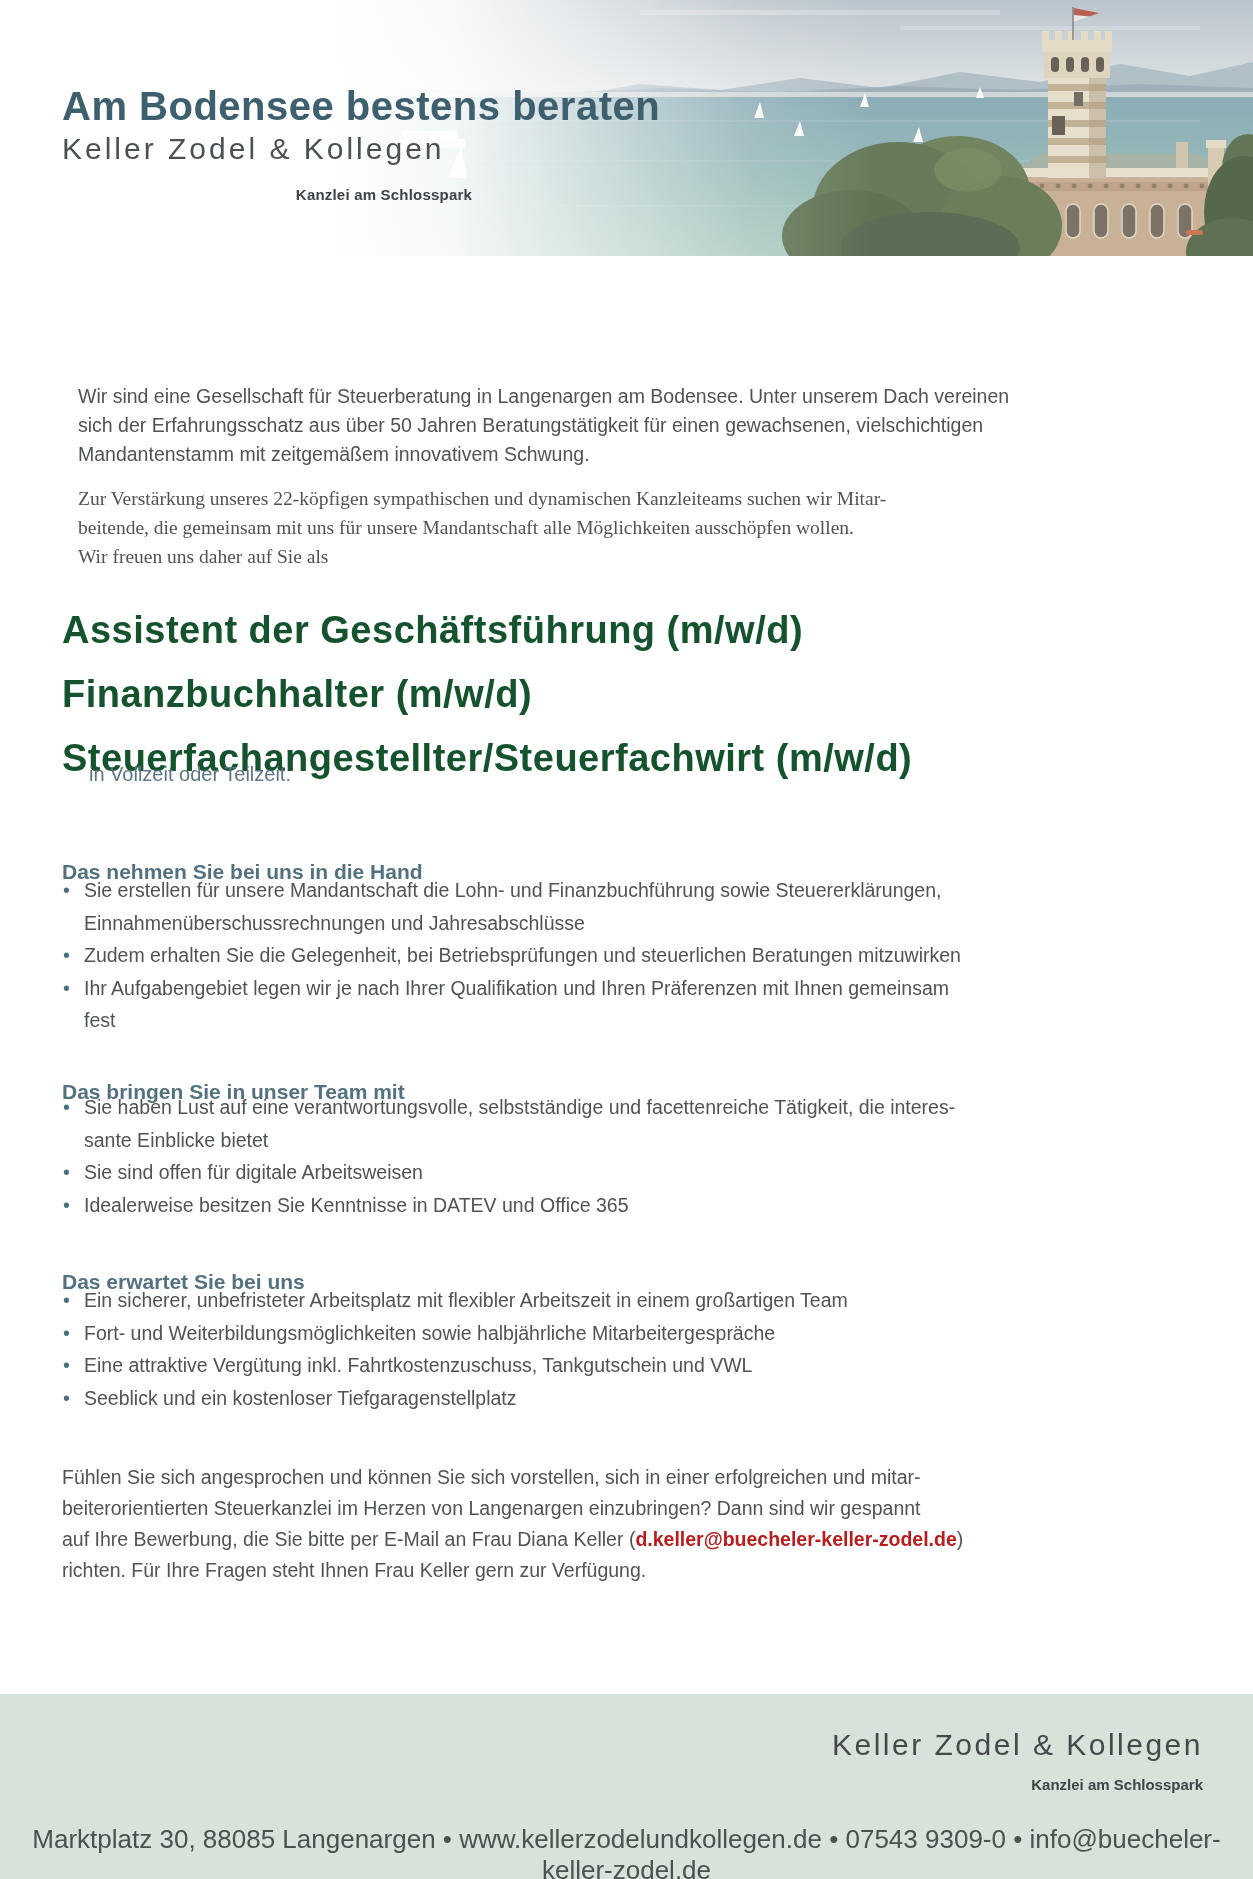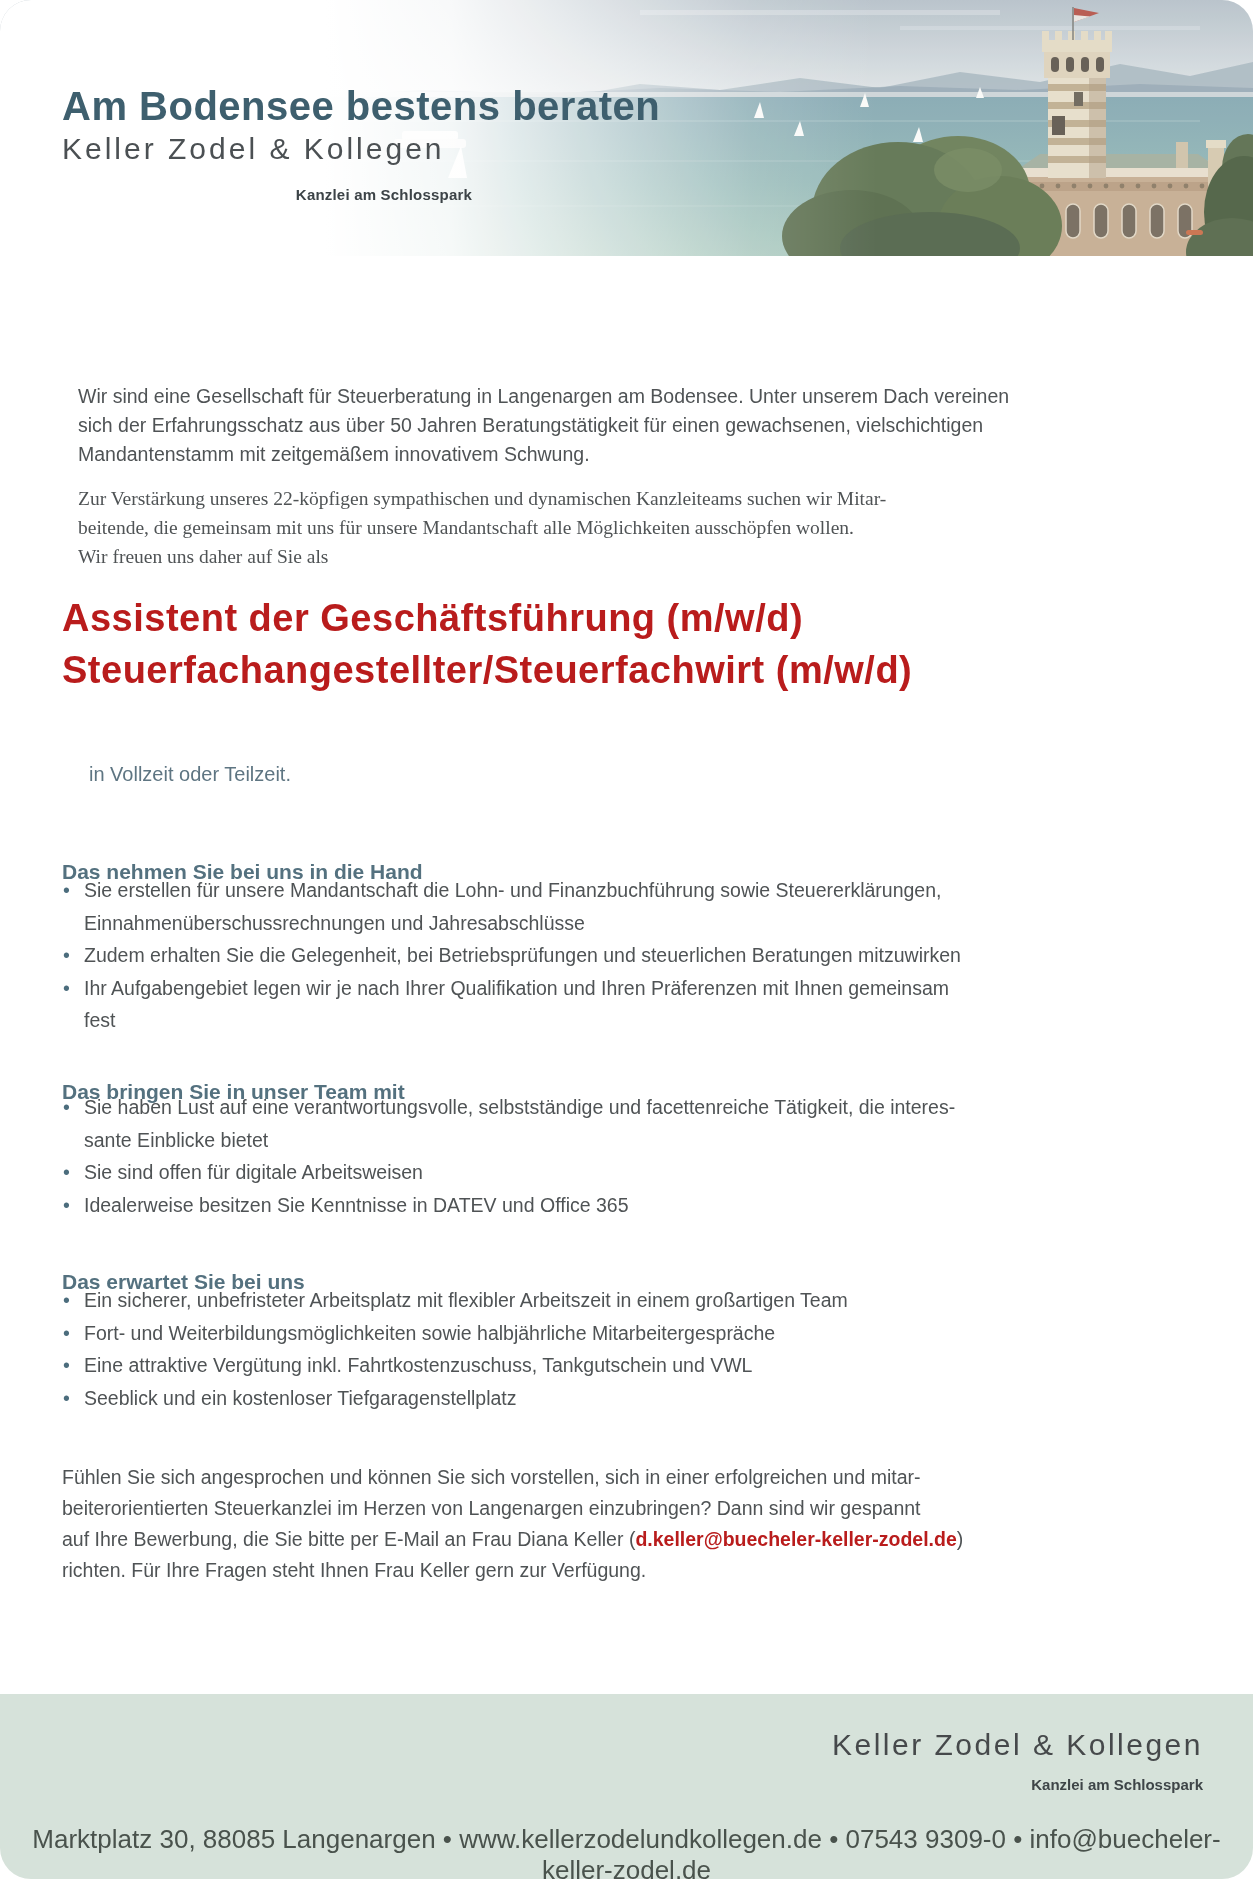--- a/index.html
+++ b/index.html
@@ -1,32 +1,32 @@
 <!DOCTYPE html>
 <html lang="de"><head>
 <meta charset="utf-8">
 <style>
   html,body{margin:0;padding:0;background:#ffffff;}
   .page{position:relative;width:1253px;height:1879px;background:#ffffff;overflow:hidden;
-        font-family:"Liberation Sans",sans-serif;border-radius:31px;}
+        font-family:"Liberation Sans",sans-serif;}
   
   .photo{position:absolute;left:0;top:0;width:1253px;height:256px;}
   .photo svg{position:absolute;left:0;top:0;width:100%;height:100%;display:block;}
   .headline{position:absolute;left:62px;top:84px;font-size:40px;font-weight:bold;
             letter-spacing:.5px;color:#3e5f6e;white-space:nowrap;}
   .brand{position:absolute;left:62px;top:132px;font-size:30px;font-weight:400;
          letter-spacing:3px;color:#4b5053;white-space:nowrap;}
   .brand-sub{position:absolute;left:62px;top:186px;width:410px;text-align:right;
              font-size:15px;font-weight:bold;letter-spacing:.2px;color:#3c4347;}
   
   .body{position:absolute;left:62px;width:1140px;margin:16px;font-size:19.5px;line-height:29px;
         color:#4f5355;white-space:pre-line;}
   .p1{top:366px;} .p2{top:468px;font-family:Liberation Serif, serif;}
   .titles{position:absolute;left:62px;top:592px;width:1160px;}
-  .titles div{font-size:38px;font-weight:bold;letter-spacing:.5px;line-height:52px;color:#b91c1c;}
+  .titles div{font-size:38px;font-weight:bold;letter-spacing:.5px;line-height:52px;color:#14532d;margin-top:12px;}
   .note{position:absolute;left:62px;top:763px;font-size:20px;color:#5e7582;margin-left:27px;}
   .sec-h{position:absolute;left:62px;font-size:21px;font-weight:bold;color:#54717f;margin-top:29px;}
   #s1h{top:831px;} #s2h{top:1051px;} #s3h{top:1241px;}
   .bullets{position:absolute;left:62px;width:1150px;}
   #s1b{top:874px;} #s2b{top:1091px;} #s3b{top:1284px;}
   .bullet{position:relative;padding-left:22px;font-size:19.5px;line-height:32.5px;color:#4f5355;}
   .bullet .dot{position:absolute;left:1px;top:0;color:#4c6d7d;font-size:19.5px;}
   .btext{white-space:pre-line;}
   .closing{position:absolute;left:62px;top:1462px;width:1150px;margin:0;font-size:19.5px;
            line-height:31px;color:#4f5355;white-space:pre-line;}
@@ -170,20 +170,21 @@
 
   <p class="body p1">Wir sind eine Gesellschaft für Steuerberatung in Langenargen am Bodensee. Unter unserem Dach vereinen
 sich der Erfahrungsschatz aus über 50 Jahren Beratungstätigkeit für einen gewachsenen, vielschichtigen
 Mandantenstamm mit zeitgemäßem innovativem Schwung.</p>
   <p class="body p2">Zur Verstärkung unseres 22-köpfigen sympathischen und dynamischen Kanzleiteams suchen wir Mitar-
 beitende, die gemeinsam mit uns für unsere Mandantschaft alle Möglichkeiten ausschöpfen wollen.
 Wir freuen uns daher auf Sie als</p>
 
   <div class="titles">
     <div>Assistent der Geschäftsführung (m/w/d)</div>
+    <div>Finanzbuchhalter (m/w/d)</div>
     <div>Steuerfachangestellter/Steuerfachwirt (m/w/d)</div>
   </div>
   <div class="note">in Vollzeit oder Teilzeit.</div>
 
   <div id="s1h" class="sec-h">Das nehmen Sie bei uns in die Hand</div>
   <div id="s1b" class="bullets">
     <div class="bullet"><span class="dot">•</span><span class="btext">Sie erstellen für unsere Mandantschaft die Lohn- und Finanzbuchführung sowie Steuererklärungen,
 Einnahmenüberschussrechnungen und Jahresabschlüsse</span></div>
     <div class="bullet"><span class="dot">•</span><span class="btext">Zudem erhalten Sie die Gelegenheit, bei Betriebsprüfungen und steuerlichen Beratungen mitzuwirken</span></div>
     <div class="bullet"><span class="dot">•</span><span class="btext">Ihr Aufgabengebiet legen wir je nach Ihrer Qualifikation und Ihren Präferenzen mit Ihnen gemeinsam

